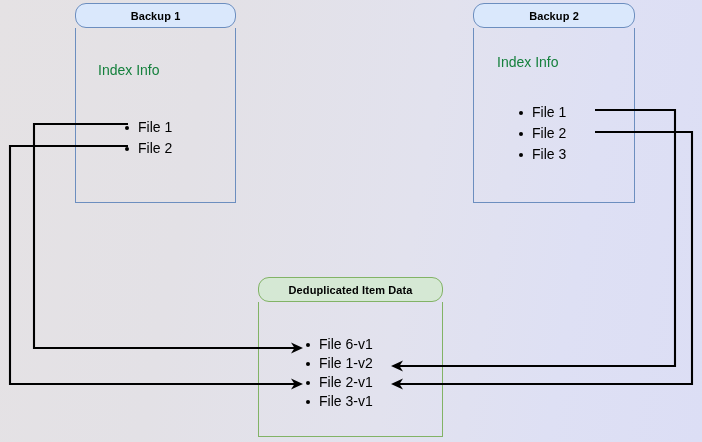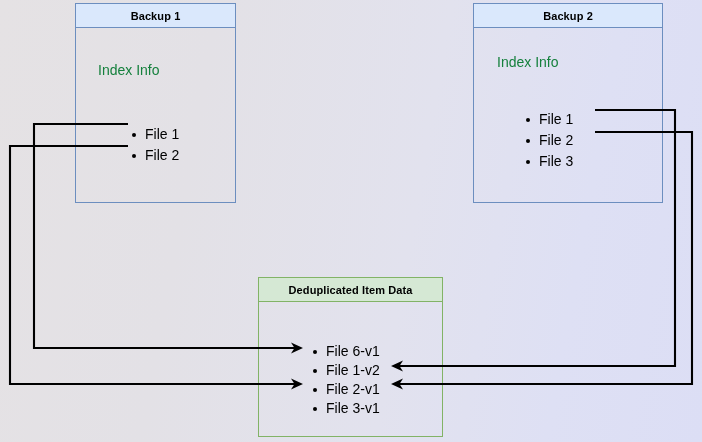--- a/index.html
+++ b/index.html
@@ -7,37 +7,37 @@
     width:702px;height:442px;position:relative;overflow:hidden;
     font-family:"Liberation Sans",sans-serif;
     background:linear-gradient(100deg,#e5e2e4 0%,#e3e1e6 28%,#e2e2ee 58%,#dee0f4 80%,#dcdef5 100%);
   }
   #stage{position:absolute;inset:0;}
 
   .node{position:absolute;box-sizing:border-box;}
   .node .hdr{
     position:absolute;left:0;top:0;width:100%;box-sizing:border-box;
     display:flex;align-items:center;justify-content:center;
-    font-size:11px;font-weight:bold;color:#000;letter-spacing:.1px;
+    font-size:11px;font-weight:bold;color:#000;letter-spacing:.1px;border-radius:11px;
   }
   .node .body{
     position:absolute;left:0;width:100%;box-sizing:border-box;background:transparent;
   }
 
   
   .blue .hdr{background:#dae8fc;border:1px solid #6c8ebf;height:25px;}
   .blue .body{border:1px solid #6c8ebf;border-top:none;top:25px;}
 
   
   .green .hdr{background:#d5e8d4;border:1px solid #82b366;height:25px;}
   .green .body{border:1px solid #82b366;border-top:none;top:25px;}
 
   .caption{position:absolute;font-size:14px;color:#15803d;white-space:nowrap;}
 
-  ul.items{list-style:none;margin:7px;padding:0;position:absolute;}
+  ul.items{list-style:none;margin:0;padding:0;position:absolute;}
   ul.items li{
     position:relative;font-size:14px;color:#000;white-space:nowrap;
     padding-left:15px;line-height:21.5px;height:21.5px;
   }
   ul.items li::before{
     content:"";position:absolute;left:2px;top:50%;margin-top:-2px;
     width:4px;height:4px;border-radius:50%;background:#000;
   }
   ul.items.tight li{line-height:21px;height:21px;}
   ul.items.dedup li{line-height:19px;height:19px;font-size:14px;}
@@ -53,21 +53,21 @@
   <div class="node blue" style="left:75px;top:3px;width:161px;height:200px;">
     <div class="hdr">Backup 1</div>
     <div class="body" style="height:175px;"></div>
     <div class="caption" style="left:23px;top:59px;">Index Info</div>
     <ul class="items tight" style="left:48px;top:114px;">
       <li>File 1</li>
       <li>File 2</li>
     </ul>
   </div>
 
-  <div class="node blue" style="left:473px;top:3px;width:190px;height:200px;">
+  <div class="node blue" style="left:473px;top:3px;width:162px;height:200px;">
     <div class="hdr">Backup 2</div>
     <div class="body" style="height:175px;"></div>
     <div class="caption" style="left:24px;top:51px;">Index Info</div>
     <ul class="items tight" style="left:44px;top:99px;">
       <li>File 1</li>
       <li>File 2</li>
       <li>File 3</li>
     </ul>
   </div>
 

